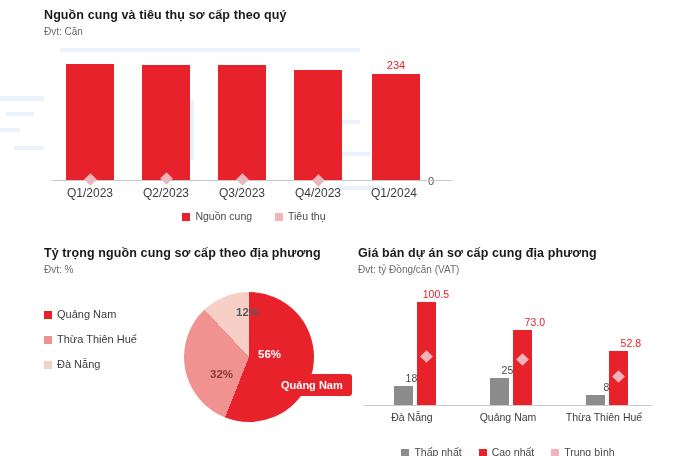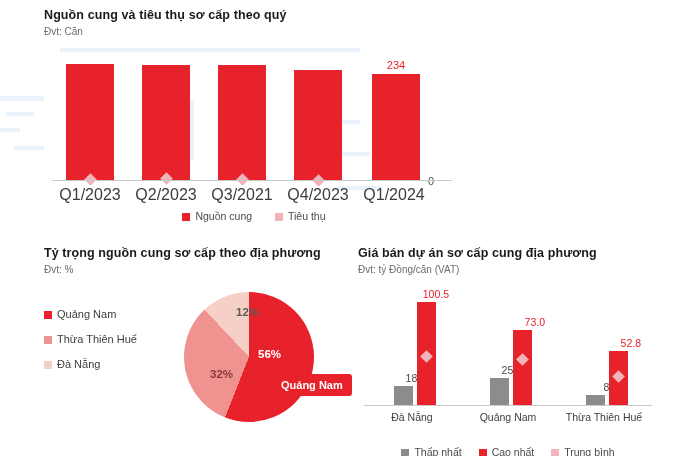--- a/index.html
+++ b/index.html
@@ -92,21 +92,21 @@
     position: absolute;
     left: 8px;
     top: 178px;
     width: 400px;
     height: 16px;
   }
   .p1-xlabels span {
     position: absolute;
     width: 76px;
     text-align: center;
-    font-size: 16px;
+    font-size: 12px;
     color: #3d3d3d;
   }
   .p1-legend {
     position: absolute;
     left: 0;
     top: 202px;
     width: 420px;
     text-align: center;
     font-size: 10.5px;
     color: #4a4a4a;
@@ -300,21 +300,21 @@
       <div class="bar-value" style="bottom:109px;">234</div>
       <div class="absorb-value" style="left:56px; bottom:-7px;">0</div>
     </div>
   </div>
 
   <div class="p1-axis"></div>
 
   <div class="p1-xlabels">
     <span style="left:0px;">Q1/2023</span>
     <span style="left:76px;">Q2/2023</span>
-    <span style="left:152px;">Q3/2021</span>
+    <span style="left:152px;">Q3/2023</span>
     <span style="left:228px;">Q4/2023</span>
     <span style="left:304px;">Q1/2024</span>
   </div>
 
   <div class="p1-legend">
     <span class="lg"><i class="sw sw-red"></i><span>Nguồn cung</span></span>
     <span class="lg"><i class="sw sw-pink"></i><span>Tiêu thụ</span></span>
   </div>
 </div>
 

